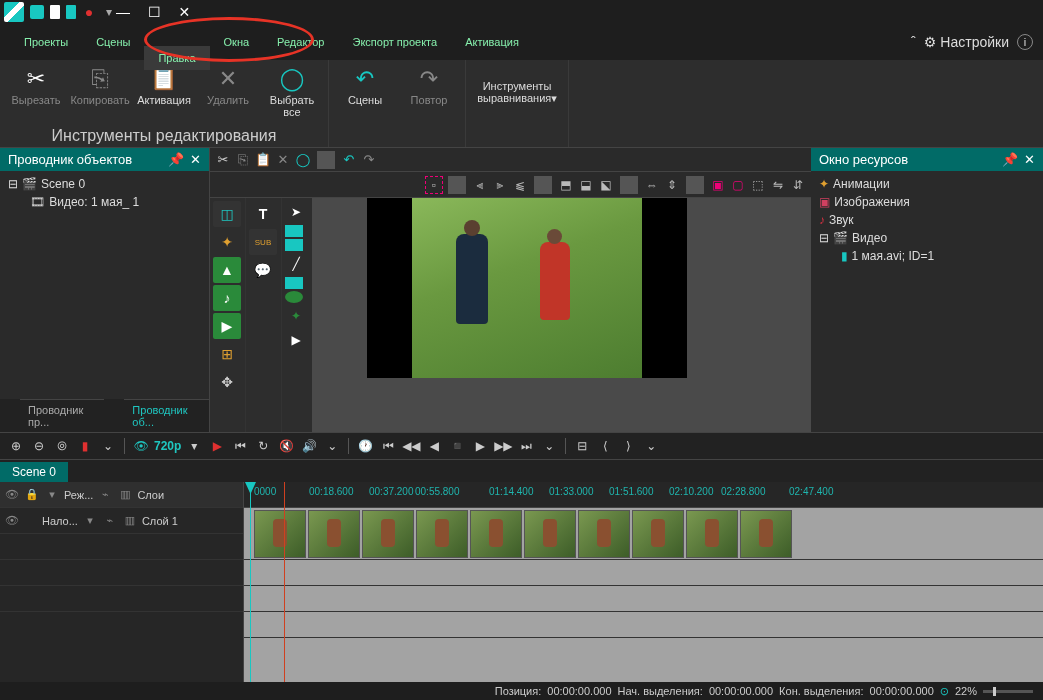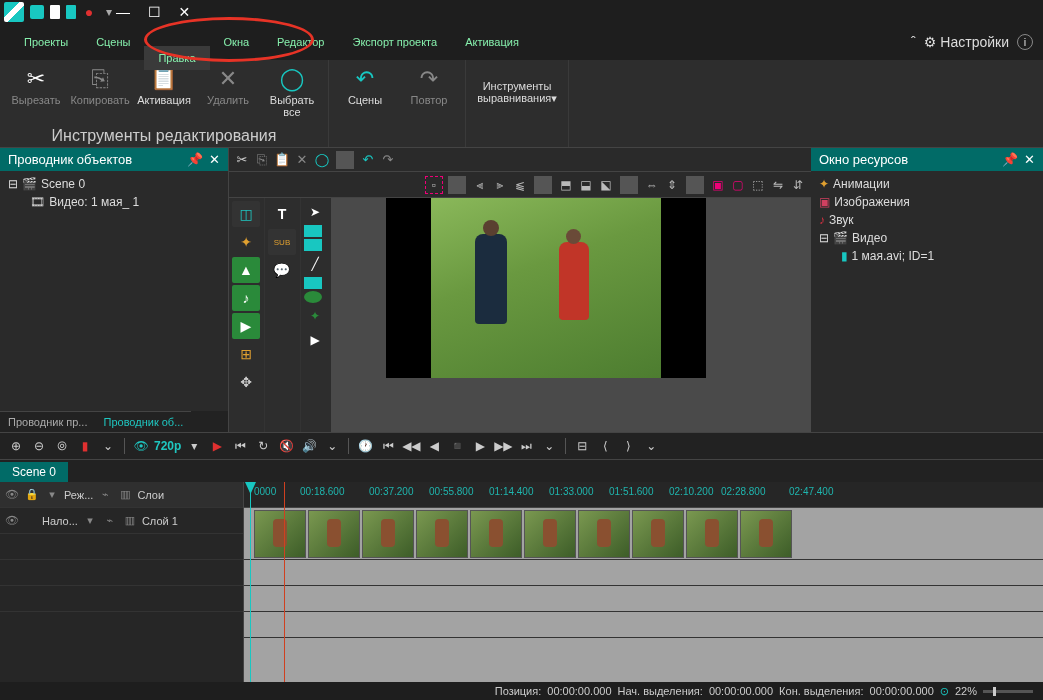--- a/index.html
+++ b/index.html
@@ -26,28 +26,28 @@
 .ribbon { height:88px; background:#2d2d2d; border-bottom:1px solid #444; display:flex; }
 .rgroup { display:flex; flex-direction:column; align-items:center; padding:4px 6px 2px 6px; border-right:1px solid #3a3a3a;}
 .rgroup .items { display:flex; gap:4px; align-items:flex-start;}
 .rbtn { display:flex; flex-direction:column; align-items:center; width:60px; padding:2px; color:#888; font-size:11px; text-align:center; cursor:pointer;}
 .rbtn.enabled { color:#ddd; }
 .rbtn .ico { width:26px; height:26px; display:flex; align-items:center; justify-content:center; font-size:22px; margin-bottom:2px;}
 .rgroup .caption { font-size:16px; color:#ccc; margin-top:auto; padding-top:2px;}
 
 
 .workspace { display:flex; height:calc(700px - 24px - 36px - 88px - 18px - 250px); }
-.panel-left { width:229px; background:#2a2a2a; display:flex; flex-direction:column; border-right:1px solid #444;}
+.panel-left { width:210px; background:#2a2a2a; display:flex; flex-direction:column; border-right:1px solid #444;}
 .panel-title { background:#016b67; color:#fff; padding:4px 8px; font-size:13px; display:flex; align-items:center;}
 .panel-title .pin { margin-left:auto; display:flex; gap:6px;}
 .tree { flex:1; padding:4px; font-size:12px; }
 .tree .node { padding:2px 0 2px 4px; display:flex; align-items:center; gap:4px; color:#ddd;}
 .tree .child { padding-left:26px;}
 .panel-tabs { display:flex; background:#222;}
-.panel-tabs .tab { padding:4px 8px; font-size:11px; color:#aaa; border-top:1px solid #444; cursor:pointer;}
+.panel-tabs .tab { padding:4px 8px; font-size:11px; color:#aaa; border-top:1px solid #444; cursor:pointer;margin-left:20px;}
 .panel-tabs .tab.active { color:#1fc6c0; }
 
 .panel-center { flex:1; background:#333; display:flex; flex-direction:column; position:relative;}
 .mini-toolbar { height:24px; background:#2a2a2a; display:flex; align-items:center; gap:2px; padding:0 4px; border-bottom:1px solid #444;}
 .mini-toolbar span { width:18px; height:18px; display:inline-flex; align-items:center; justify-content:center; cursor:pointer; font-size:13px; color:#ccc;}
 .align-toolbar { height:26px; background:#2a2a2a; display:flex; align-items:center; gap:2px; padding:0 4px; border-bottom:1px solid #444; justify-content:flex-end;}
 .align-toolbar span { width:18px; height:18px; display:inline-flex; align-items:center; justify-content:center; font-size:12px; color:#bbb; cursor:pointer;}
 .sep { width:1px; height:16px; background:#555; margin:0 3px;}
 
 .canvas-row { flex:1; display:flex; background:#444;}
@@ -376,23 +376,23 @@
         <span class="ico">▥</span>
         <span>Слой 1</span>
       </div>
       <div class="row"></div>
       <div class="row"></div>
       <div class="row"></div>
     </div>
     <div class="tl-right">
       <div class="ruler">
         <span class="tick" style="left:10px">0000</span>
-        <span class="tick" style="left:56px">00:18.600</span>
+        <span class="tick" style="left:65px">00:18.600</span>
         <span class="tick" style="left:125px">00:37.200</span>
-        <span class="tick" style="left:185px">00:55.800</span>
+        <span class="tick" style="left:171px">00:55.800</span>
         <span class="tick" style="left:245px">01:14.400</span>
         <span class="tick" style="left:305px">01:33.000</span>
         <span class="tick" style="left:365px">01:51.600</span>
         <span class="tick" style="left:425px">02:10.200</span>
         <span class="tick" style="left:477px">02:28.800</span>
         <span class="tick" style="left:545px">02:47.400</span>
       </div>
       <div class="playhead"></div>
       <div class="cursor-line"></div>
       <div class="track-row" style="height:52px;">

